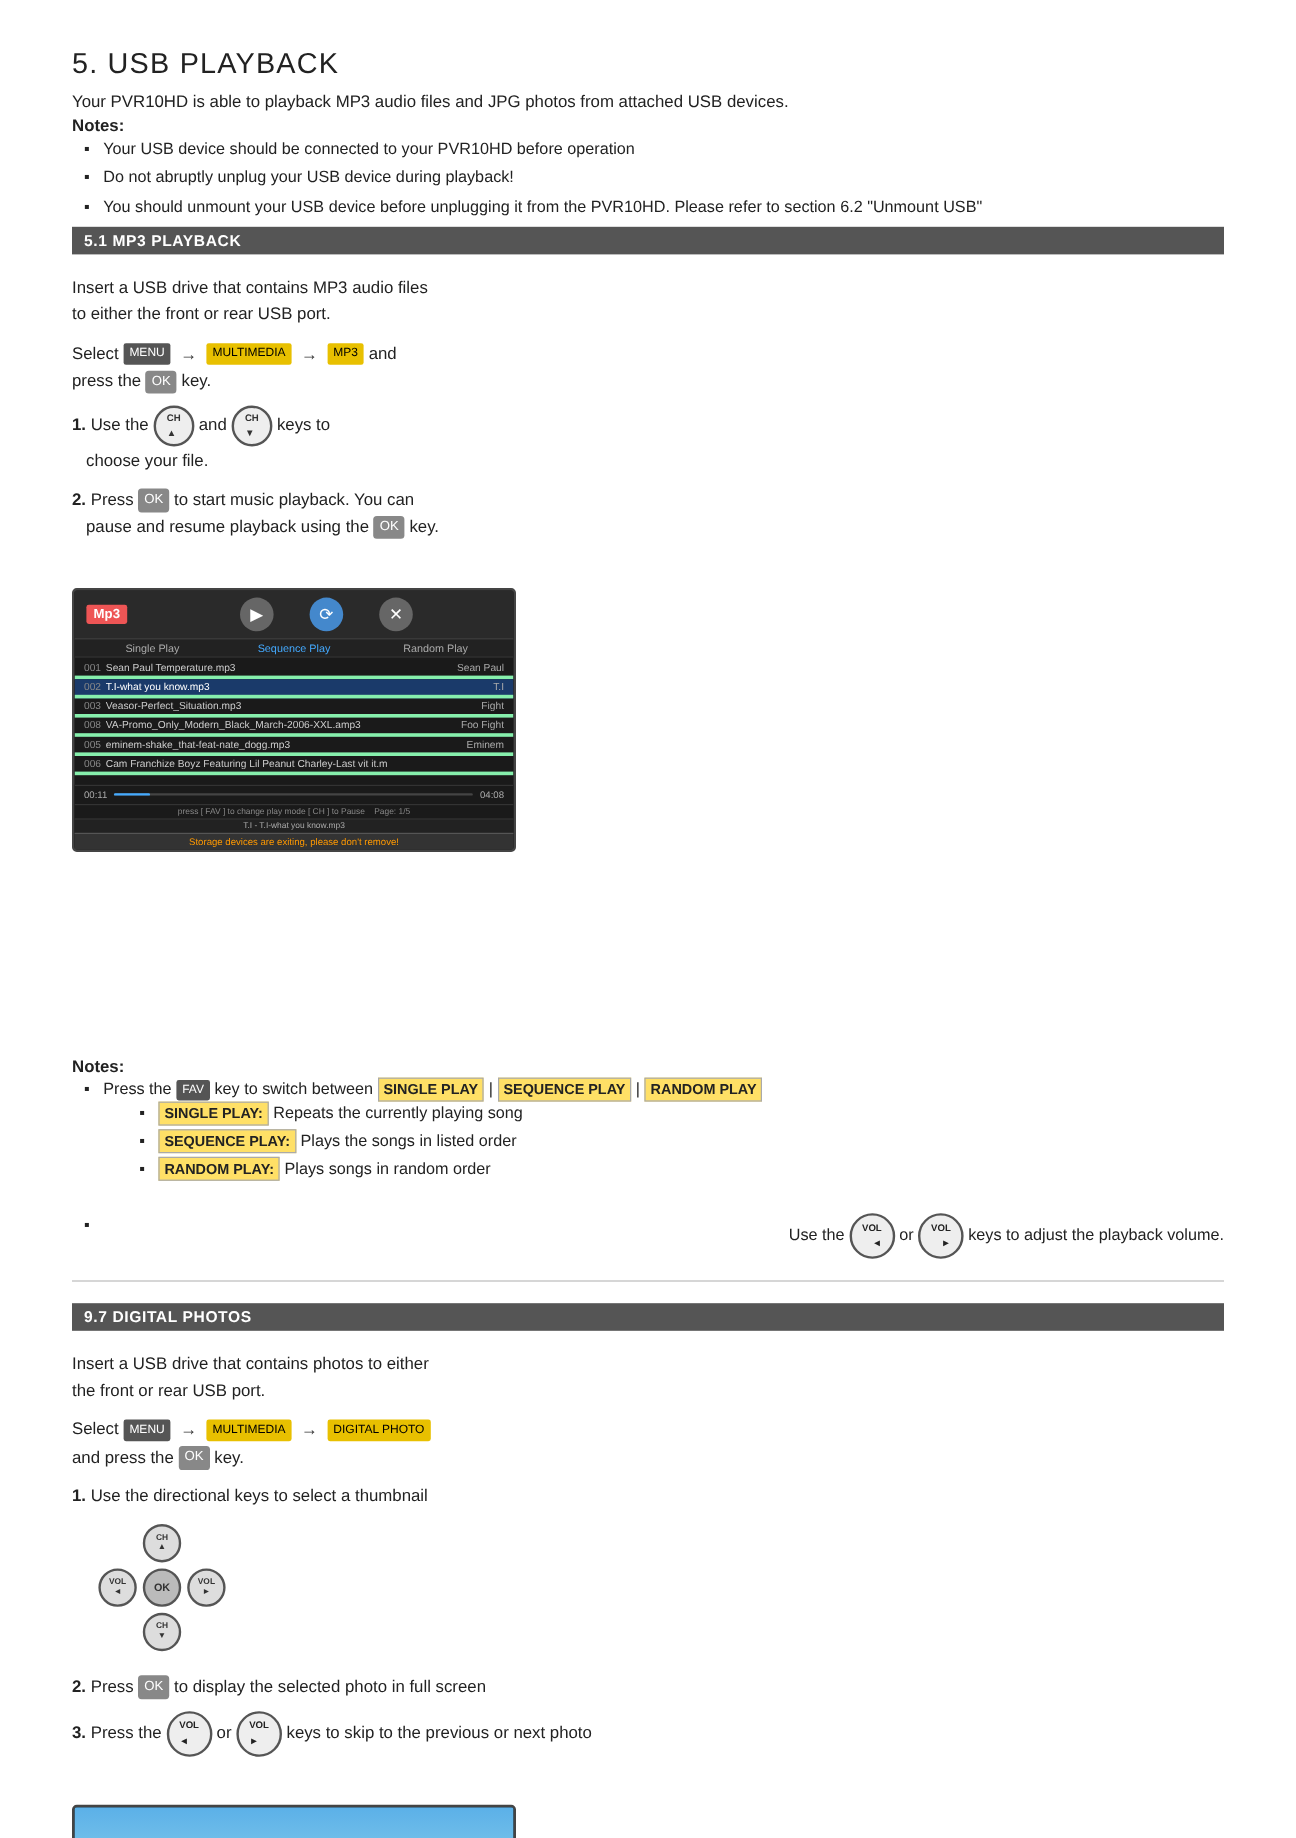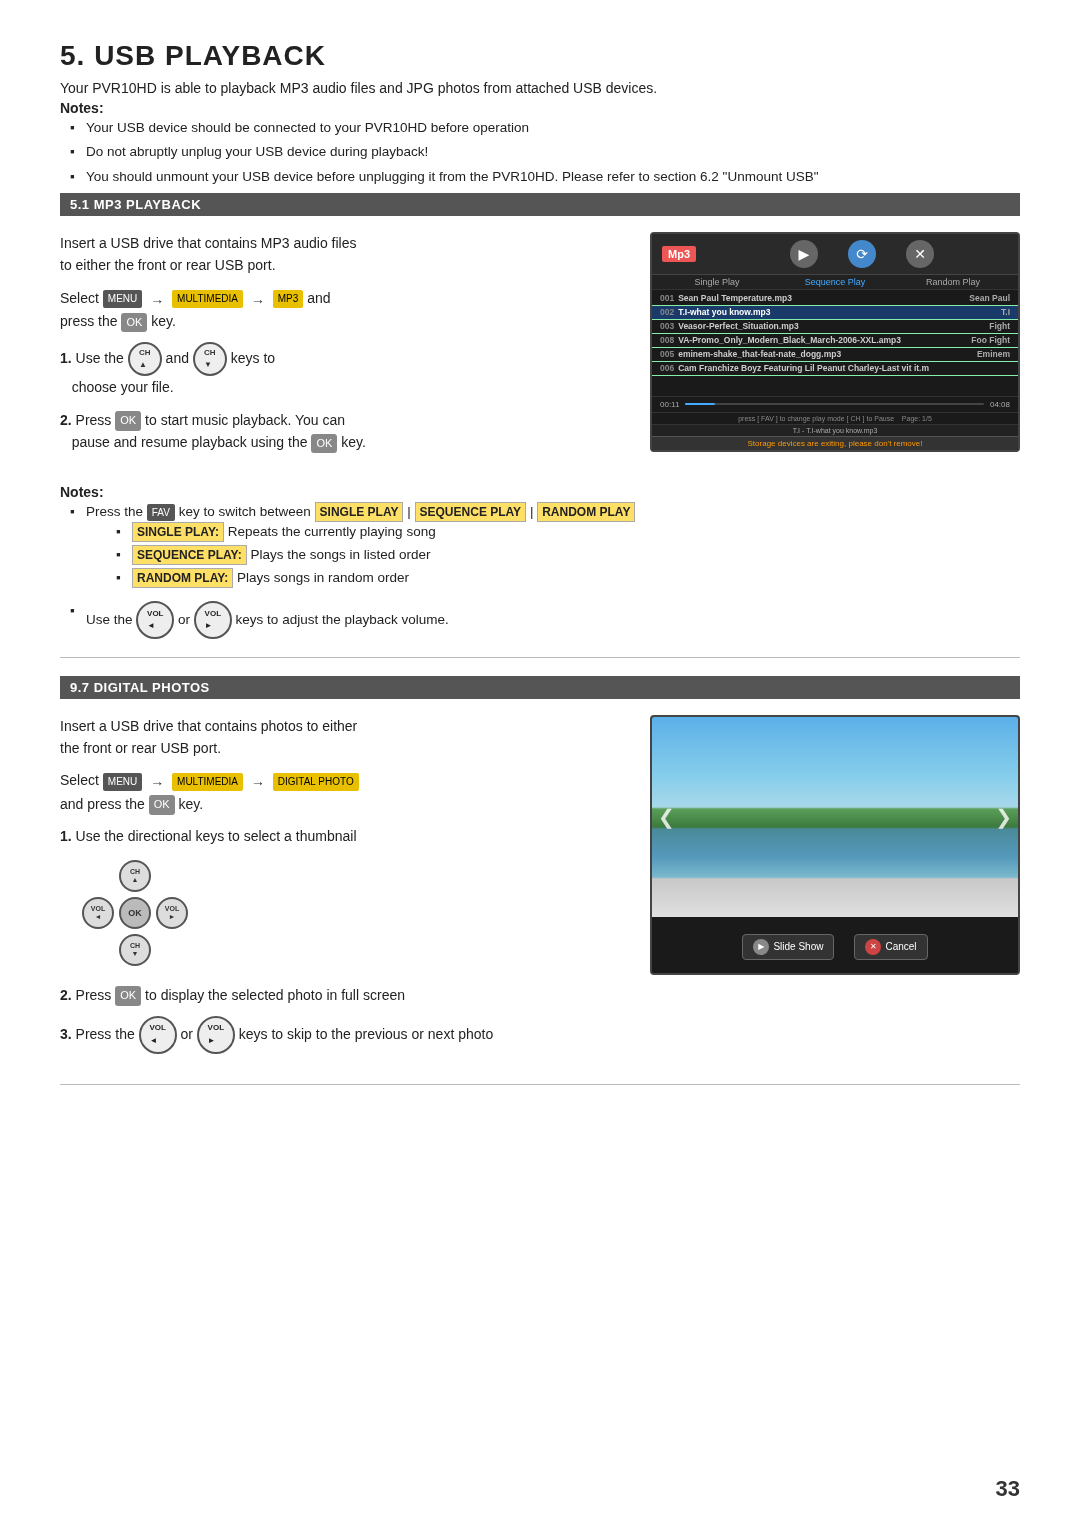--- a/index.html
+++ b/index.html
@@ -8,22 +8,22 @@
       font-size: 14px;
       background: #fff;
       color: #222;
       width: 1080px;
       min-height: 1532px;
       padding: 40px 60px 40px 60px;
       position: relative;
     }
 
     h1 {
-      font-size: 28px;
-      font-weight: bold;
+      font-size: 24px;
+      font-weight: normal;
       margin-bottom: 8px;
       letter-spacing: 1px;
     }
 
     .intro-text {
       font-size: 14px;
       margin-bottom: 4px;
     }
 
     .notes-label {
@@ -59,20 +59,21 @@
       font-size: 13px;
       padding: 4px 10px;
       margin-bottom: 16px;
       letter-spacing: 0.5px;
     }
 
     .section-body {
       display: flex;
       gap: 30px;
       margin-bottom: 20px;
+      flex-direction: column;
     }
 
     .section-text {
       flex: 1;
       min-width: 0;
     }
 
     .section-image {
       flex: 0 0 370px;
       width: 370px;
@@ -144,23 +145,22 @@
       flex: 1;
       overflow: hidden;
       padding: 2px 0;
     }
 
     .track-item {
       display: flex;
       padding: 1.5px 8px;
       font-size: 8.5px;
       color: #ccc;
-      border-bottom: 1px solid #86efac;
+      border-bottom: 3px solid #86efac;
       justify-content: space-between;
-      font-weight: bold;
     }
 
     .track-item.highlighted {
       background: #1a3a6a;
       color: #fff;
     }
 
     .track-number { color: #888; margin-right: 4px; }
     .track-name { flex: 1; overflow: hidden; white-space: nowrap; text-overflow: ellipsis; }
     .track-artist { color: #aaa; margin-left: 0; white-space: nowrap; }
@@ -597,21 +597,21 @@
         <li>
           <span class="highlight-box">SEQUENCE PLAY:</span>
           <span>Plays the songs in listed order</span>
         </li>
         <li>
           <span class="highlight-box">RANDOM PLAY:</span>
           <span>Plays songs in random order</span>
         </li>
       </ul>
     </li>
-    <li style="margin-top:12px;">
+    <li style="margin-top:26px;text-align:right;">
       <span>Use the</span>
       <span class="vol-key">VOL<br>◄</span>
       <span>or</span>
       <span class="vol-key">VOL<br>►</span>
       <span>keys to adjust the playback volume.</span>
     </li>
   </ul>
 </div>
 
 <hr class="divider">

